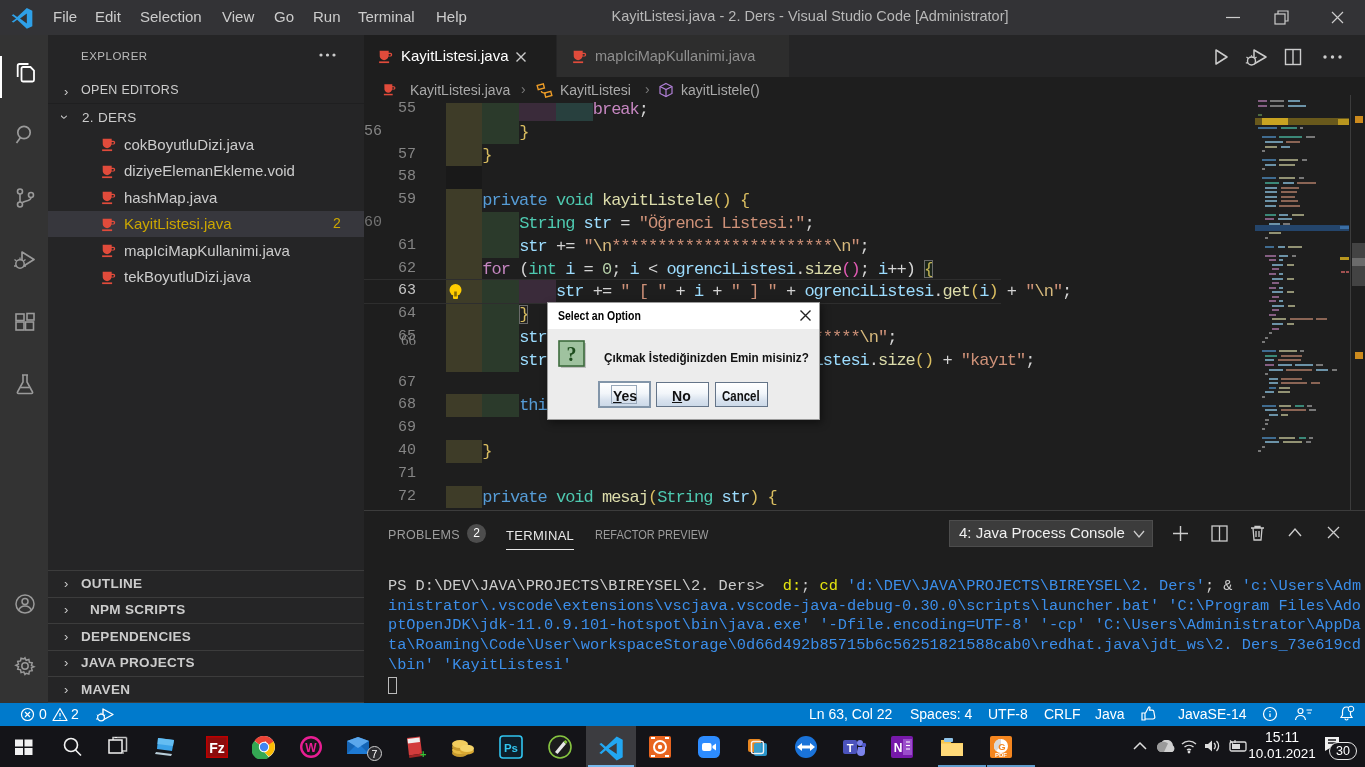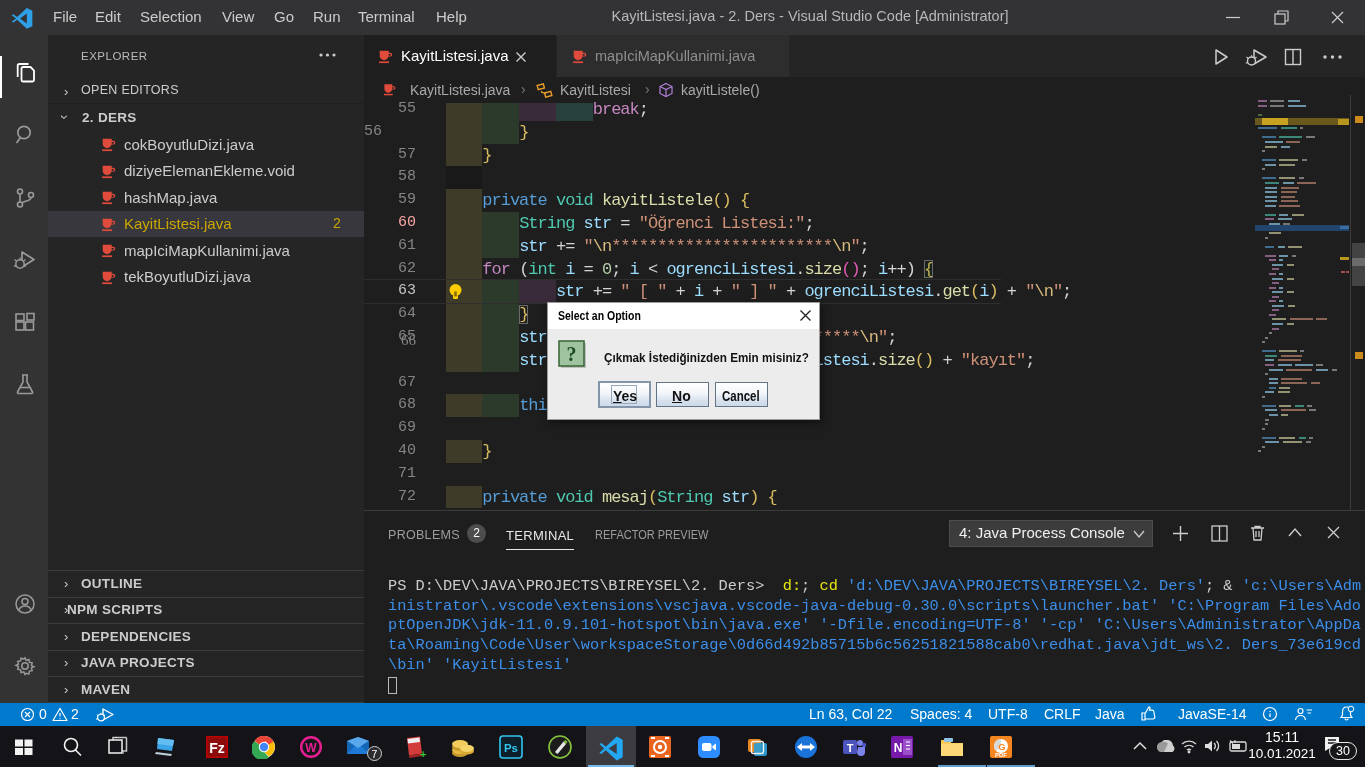--- a/index.html
+++ b/index.html
@@ -82,21 +82,21 @@
 <div class="abs" style="left:81px;top:50px;font-size:11.5px;color:#bbbbbb;letter-spacing:.5px">EXPLORER</div>
 <svg class="abs" style="left:318px;top:52px" width="20" height="6">
     <circle cx="3" cy="3" r="1.6" fill="#cccccc"></circle>
     <circle cx="9.5" cy="3" r="1.6" fill="#cccccc"></circle>
     <circle cx="16" cy="3" r="1.6" fill="#cccccc"></circle>
   </svg>
 <div class="abs" style="left:64px;top:84px;width:14px;height:14px;color:#cccccc;font-size:13px">›</div>
 <div class="abs" style="left:81px;top:83px;font-size:12.5px;font-weight:normal;color:#cccccc;letter-spacing:.3px">OPEN EDITORS</div>
 <div class="abs" style="left:48px;top:103px;width:316px;height:1px;background:#1f1f20"></div>
 <div class="abs" style="left:63px;top:109px;font-size:14px;color:#cccccc;transform:rotate(90deg)">›</div>
-<div class="abs" style="left:82px;top:110px;font-size:13.5px;font-weight:bold;color:#cccccc;letter-spacing:.3px">2. DERS</div>
+<div class="abs" style="left:82px;top:110px;font-size:13.5px;font-weight:normal;color:#cccccc;letter-spacing:.3px">2. DERS</div>
 <svg viewBox="0 0 16 16" width="17" height="17" style="position:absolute;left:100px;top:136px">
     <path fill="#e14b3b" d="M2.5 2.5h8.5v2h1.6c1 0 1.7.8 1.7 1.8s-.7 1.8-1.7 1.8h-1.8c-.5 2-2 3.4-4.1 3.4S3 10.1 2.6 8.1zM11 5.6v1.6h1.4c.4 0 .7-.35.7-.8s-.3-.8-.7-.8z"></path>
     <rect x="2" y="12.6" width="9.4" height="1.6" fill="#e14b3b"></rect>
   </svg>
 <div class="abs" style="left:124px;top:135.5px;font-size:15px;color:#cccccc">cokBoyutluDizi.java</div>
 <svg viewBox="0 0 16 16" width="17" height="17" style="position:absolute;left:100px;top:162.5px">
     <path fill="#e14b3b" d="M2.5 2.5h8.5v2h1.6c1 0 1.7.8 1.7 1.8s-.7 1.8-1.7 1.8h-1.8c-.5 2-2 3.4-4.1 3.4S3 10.1 2.6 8.1zM11 5.6v1.6h1.4c.4 0 .7-.35.7-.8s-.3-.8-.7-.8z"></path>
     <rect x="2" y="12.6" width="9.4" height="1.6" fill="#e14b3b"></rect>
   </svg>
 <div class="abs" style="left:124px;top:162.0px;font-size:15px;color:#cccccc">diziyeElemanEkleme.void</div>
@@ -120,21 +120,21 @@
 <svg viewBox="0 0 16 16" width="17" height="17" style="position:absolute;left:100px;top:268.5px">
     <path fill="#e14b3b" d="M2.5 2.5h8.5v2h1.6c1 0 1.7.8 1.7 1.8s-.7 1.8-1.7 1.8h-1.8c-.5 2-2 3.4-4.1 3.4S3 10.1 2.6 8.1zM11 5.6v1.6h1.4c.4 0 .7-.35.7-.8s-.3-.8-.7-.8z"></path>
     <rect x="2" y="12.6" width="9.4" height="1.6" fill="#e14b3b"></rect>
   </svg>
 <div class="abs" style="left:124px;top:268.0px;font-size:15px;color:#cccccc">tekBoyutluDizi.java</div>
 <div class="abs" style="left:48px;top:570px;width:316px;height:1px;background:#3c3c3c"></div>
 <div class="abs" style="left:64px;top:575.5px;font-size:13px;color:#cccccc">›</div>
 <div class="abs" style="left:81px;top:575.5px;font-size:13.5px;font-weight:bold;color:#cccccc;letter-spacing:.3px">OUTLINE</div>
 <div class="abs" style="left:48px;top:596.5px;width:316px;height:1px;background:#3c3c3c"></div>
 <div class="abs" style="left:64px;top:602.0px;font-size:13px;color:#cccccc">›</div>
-<div class="abs" style="left:67px;top:602.0px;font-size:13.5px;font-weight:bold;color:#cccccc;letter-spacing:.3px">NPM SCRIPTS</div>
+<div class="abs" style="left:90px;top:602.0px;font-size:13.5px;font-weight:bold;color:#cccccc;letter-spacing:.3px">NPM SCRIPTS</div>
 <div class="abs" style="left:48px;top:623px;width:316px;height:1px;background:#3c3c3c"></div>
 <div class="abs" style="left:64px;top:628.5px;font-size:13px;color:#cccccc">›</div>
 <div class="abs" style="left:81px;top:628.5px;font-size:13.5px;font-weight:bold;color:#cccccc;letter-spacing:.3px">DEPENDENCIES</div>
 <div class="abs" style="left:48px;top:649.5px;width:316px;height:1px;background:#3c3c3c"></div>
 <div class="abs" style="left:64px;top:655.0px;font-size:13px;color:#cccccc">›</div>
 <div class="abs" style="left:81px;top:655.0px;font-size:13.5px;font-weight:bold;color:#cccccc;letter-spacing:.3px">JAVA PROJECTS</div>
 <div class="abs" style="left:48px;top:676px;width:316px;height:1px;background:#3c3c3c"></div>
 <div class="abs" style="left:64px;top:681.5px;font-size:13px;color:#cccccc">›</div>
 <div class="abs" style="left:81px;top:681.5px;font-size:13.5px;font-weight:bold;color:#cccccc;letter-spacing:.3px">MAVEN</div>
 <div class="abs" style="left:48px;top:702px;width:316px;height:1px;background:#3c3c3c"></div>
@@ -207,21 +207,21 @@
 <div style="position:absolute;left:482.3px;top:120.8px;width:36.8px;height:22.8px;background:#2b3a2b"></div>
 <div class="cd" style="position:absolute;left:445.5px;top:120.8px;height:22.8px;line-height:23.2px"><span style="color:#d4d4d4">&nbsp;&nbsp;&nbsp;&nbsp;&nbsp;&nbsp;&nbsp;&nbsp;</span><span style="color:#d9bd60">}</span></div>
 <div style="position:absolute;left:364px;top:143.6px;width:52px;height:22.8px;line-height:22.8px;text-align:right;color:#858585;font-family:'Liberation Mono',monospace;font-size:15px">57</div>
 <div style="position:absolute;left:445.5px;top:143.6px;width:36.8px;height:22.8px;background:#3e3c28"></div>
 <div class="cd" style="position:absolute;left:445.5px;top:143.6px;height:22.8px;line-height:23.2px"><span style="color:#d4d4d4">&nbsp;&nbsp;&nbsp;&nbsp;</span><span style="color:#d9bd60">}</span></div>
 <div style="position:absolute;left:364px;top:166.4px;width:52px;height:22.8px;line-height:22.8px;text-align:right;color:#858585;font-family:'Liberation Mono',monospace;font-size:15px">58</div>
 <div style="position:absolute;left:445.5px;top:166.4px;width:36.8px;height:22.8px;background:#191919"></div>
 <div style="position:absolute;left:364px;top:189.2px;width:52px;height:22.8px;line-height:22.8px;text-align:right;color:#858585;font-family:'Liberation Mono',monospace;font-size:15px">59</div>
 <div style="position:absolute;left:445.5px;top:189.2px;width:36.8px;height:22.8px;background:#3e3c28"></div>
 <div class="cd" style="position:absolute;left:445.5px;top:189.2px;height:22.8px;line-height:23.2px"><span style="color:#d4d4d4">&nbsp;&nbsp;&nbsp;&nbsp;</span><span style="color:#569cd6">private</span><span style="color:#d4d4d4">&nbsp;</span><span style="color:#4ec9b0">void</span><span style="color:#d4d4d4">&nbsp;</span><span style="color:#dcdcaa">kayitListele</span><span style="color:#d9bd60">()</span><span style="color:#d4d4d4">&nbsp;</span><span style="color:#d9bd60">{</span></div>
-<div style="position:absolute;left:364px;top:212.0px;width:52px;height:22.8px;line-height:22.8px;text-align:right;color:#fca5a5;font-family:'Liberation Mono',monospace;font-size:15px">60</div>
+<div style="position:absolute;left:364px;top:212.0px;width:52px;height:22.8px;line-height:22.8px;color:#737373;font-family:'Liberation Mono',monospace;font-size:15px">60</div>
 <div style="position:absolute;left:445.5px;top:212.0px;width:36.8px;height:22.8px;background:#3e3c28"></div>
 <div style="position:absolute;left:482.3px;top:212.0px;width:36.8px;height:22.8px;background:#2b3a2b"></div>
 <div class="cd" style="position:absolute;left:445.5px;top:212.0px;height:22.8px;line-height:23.2px"><span style="color:#d4d4d4">&nbsp;&nbsp;&nbsp;&nbsp;&nbsp;&nbsp;&nbsp;&nbsp;</span><span style="color:#4ec9b0">String</span><span style="color:#d4d4d4">&nbsp;</span><span style="color:#9cdcfe">str</span><span style="color:#d4d4d4">&nbsp;=&nbsp;</span><span style="color:#ce9178">"Öğrenci&nbsp;Listesi:"</span><span style="color:#d4d4d4">;</span></div>
 <div style="position:absolute;left:364px;top:234.8px;width:52px;height:22.8px;line-height:22.8px;text-align:right;color:#858585;font-family:'Liberation Mono',monospace;font-size:15px">61</div>
 <div style="position:absolute;left:445.5px;top:234.8px;width:36.8px;height:22.8px;background:#3e3c28"></div>
 <div style="position:absolute;left:482.3px;top:234.8px;width:36.8px;height:22.8px;background:#2b3a2b"></div>
 <div class="cd" style="position:absolute;left:445.5px;top:234.8px;height:22.8px;line-height:23.2px"><span style="color:#d4d4d4">&nbsp;&nbsp;&nbsp;&nbsp;&nbsp;&nbsp;&nbsp;&nbsp;</span><span style="color:#9cdcfe">str</span><span style="color:#d4d4d4">&nbsp;+=&nbsp;</span><span style="color:#ce9178">"</span><span style="color:#d7ba7d">\n</span><span style="color:#ce9178">************************</span><span style="color:#d7ba7d">\n</span><span style="color:#ce9178">"</span><span style="color:#d4d4d4">;</span></div>
 <div style="position:absolute;left:364px;top:257.6px;width:52px;height:22.8px;line-height:22.8px;text-align:right;color:#858585;font-family:'Liberation Mono',monospace;font-size:15px">62</div>
 <div style="position:absolute;left:445.5px;top:257.6px;width:36.8px;height:22.8px;background:#3e3c28"></div>
 <div class="cd" style="position:absolute;left:445.5px;top:257.6px;height:22.8px;line-height:23.2px"><span style="color:#d4d4d4">&nbsp;&nbsp;&nbsp;&nbsp;</span><span style="color:#c586c0">for</span><span style="color:#d4d4d4">&nbsp;</span><span style="color:#d4d4d4">(</span><span style="color:#4ec9b0">int</span><span style="color:#d4d4d4">&nbsp;</span><span style="color:#9cdcfe">i</span><span style="color:#d4d4d4">&nbsp;=&nbsp;</span><span style="color:#b5cea8">0</span><span style="color:#d4d4d4">;&nbsp;</span><span style="color:#9cdcfe">i</span><span style="color:#d4d4d4">&nbsp;&lt;&nbsp;</span><span style="color:#9cdcfe">ogrenciListesi</span><span style="color:#d4d4d4">.</span><span style="color:#dcdcaa">size</span><span style="color:#e05ab3">()</span><span style="color:#d4d4d4">;&nbsp;</span><span style="color:#9cdcfe">i</span><span style="color:#d4d4d4">++</span><span style="color:#d4d4d4">)</span><span style="color:#d4d4d4">&nbsp;</span><span style="color:#d9bd60">{</span></div>

